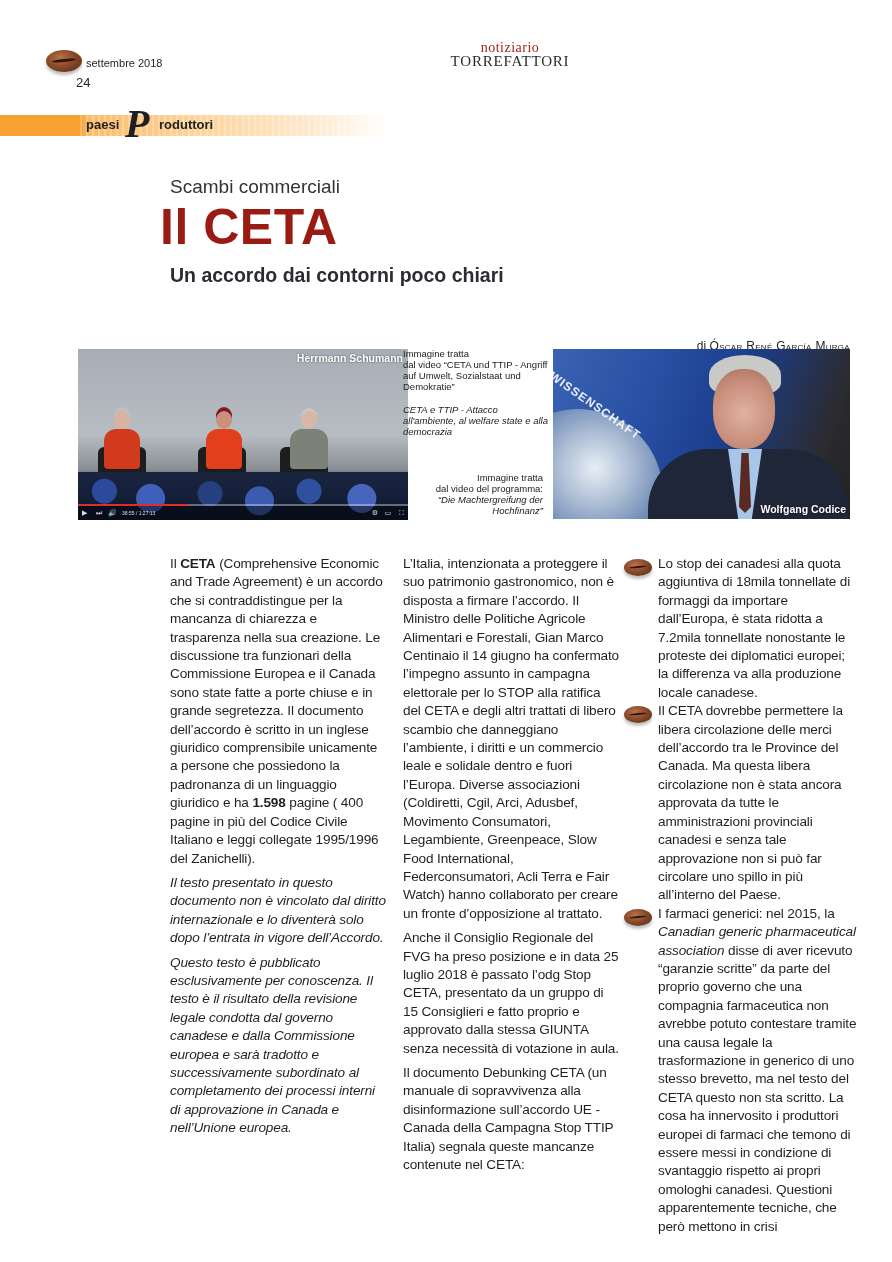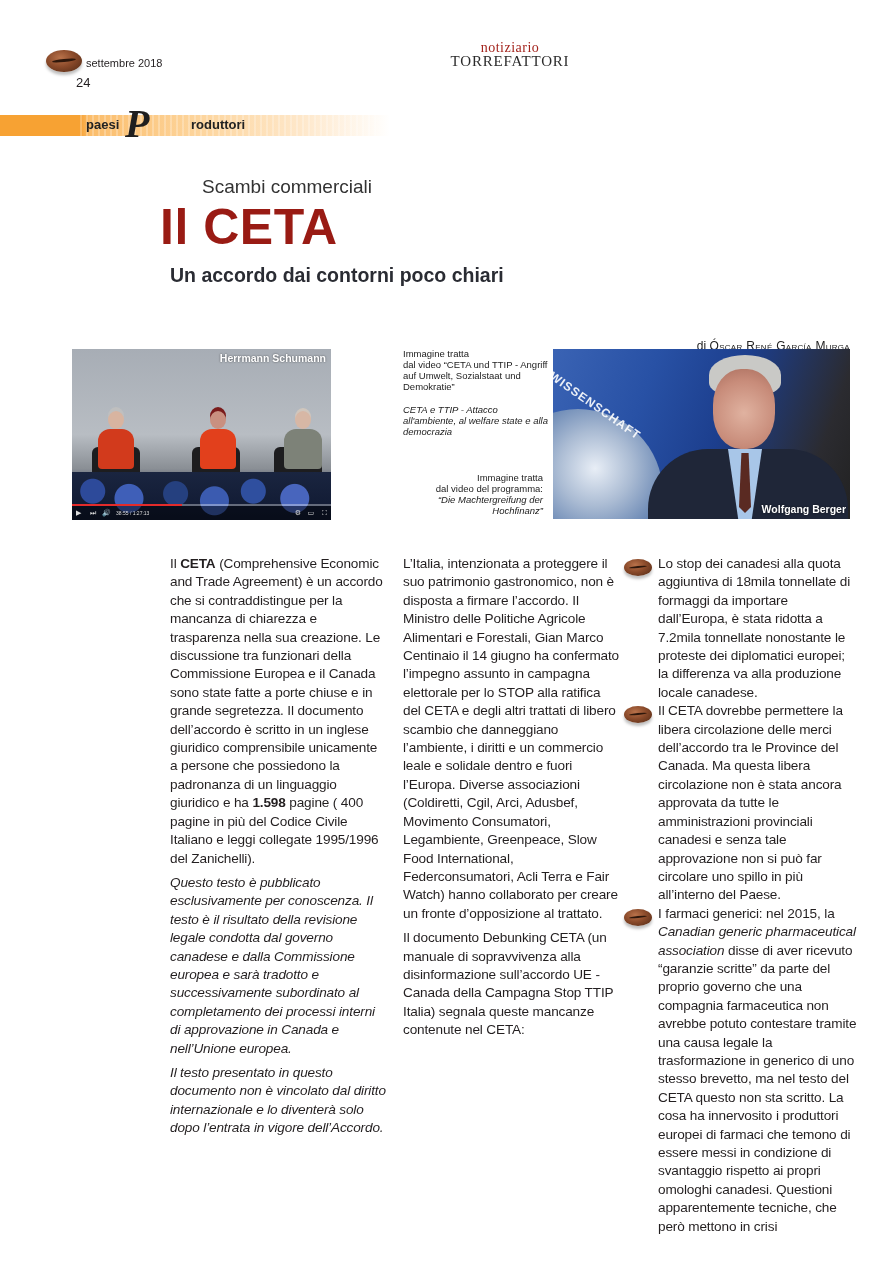--- a/index.html
+++ b/index.html
@@ -14,31 +14,31 @@
   .header-date { left: 86px; top: 57px; font-size: 11px; }
   .header-page { left: 56px; top: 75px; font-size: 13px; margin-left: 20px; }
   .mast-top { left: 440px; top: 41px; width: 140px; text-align: center; font-family: "Liberation Serif", serif; color: #a3231c; font-size: 14px; letter-spacing: 0.5px; line-height: 14px; }
   .mast-bottom { left: 430px; top: 53px; width: 160px; text-align: center; font-family: "Liberation Serif", serif; color: #2b2b2b; font-size: 15px; letter-spacing: 0.8px; line-height: 16px; }
 
   
   .band { left: 0; top: 115px; width: 400px; height: 21px; background: linear-gradient(to right, #f7a233 0px, #f7a233 80px, #fbbd6b 90px, #fdd59d 200px, #fee7c9 300px, #ffffff 390px); }
   .band-stripes { left: 80px; top: 115px; width: 300px; height: 21px; background: repeating-linear-gradient(to right, rgba(255,255,255,0.25) 0 2px, rgba(255,255,255,0) 2px 6px); }
   .band-text1 { left: 86px; top: 117px; font-size: 13px; font-weight: bold; color: #222; }
   .band-p { left: 125px; top: 104px; font-family: "Liberation Serif", serif; font-style: italic; font-size: 40px; font-weight: bold; color: #1f1f1f; line-height: 40px; }
-  .band-text2 { left: 159px; top: 117px; font-size: 13px; font-weight: bold; color: #222; padding-left: 32px; }
+  .band-text2 { left: 159px; top: 117px; font-size: 13px; font-weight: bold; color: #222; }
 
   
-  .kicker { left: 170px; top: 176px; font-size: 19px; color: #333; margin-left: 32px; }
+  .kicker { left: 170px; top: 176px; font-size: 19px; color: #333; }
   .title { left: 160px; top: 198px; font-size: 50px; font-weight: bold; color: #991b14; letter-spacing: 0.5px; line-height: 58px; }
   .subtitle { left: 170px; top: 264px; font-size: 19.5px; font-weight: bold; color: #2a2c33; }
   .byline { right: 42px; top: 306px; font-size: 12px; color: #222; margin-top: 33px; }
   .byline .sc { font-variant: small-caps; letter-spacing: 0.3px; }
 
   
-  .photo1 { left: 72px; top: 349px; width: 259px; height: 171px; background: linear-gradient(to bottom, #a7adb5 0%, #b8bdc3 50%, #8a8f95 70%, #2a3550 85%, #1b2640 100%); overflow: hidden; }
+  .photo1 { left: 78px; top: 349px; width: 330px; height: 171px; background: linear-gradient(to bottom, #a7adb5 0%, #b8bdc3 50%, #8a8f95 70%, #2a3550 85%, #1b2640 100%); overflow: hidden; }
   .photo1 .chair { position: absolute; width: 48px; height: 32px; background: #1d1d1f; border-radius: 6px; top: 98px; }
   .photo1 .person { position: absolute; border-radius: 12px 12px 4px 4px; }
   .photo1 .head { position: absolute; width: 16px; height: 18px; border-radius: 50%; }
   .photo1 .crowd { position: absolute; left: 0; right: 0; bottom: 0; height: 48px; background: radial-gradient(circle at 8% 40%, #2d4a9a 0 12px, transparent 13px), radial-gradient(circle at 22% 55%, #3f5fb8 0 14px, transparent 15px), radial-gradient(circle at 40% 45%, #25407f 0 12px, transparent 13px), radial-gradient(circle at 55% 60%, #3b5bb0 0 14px, transparent 15px), radial-gradient(circle at 70% 40%, #2f4f9f 0 12px, transparent 13px), radial-gradient(circle at 86% 55%, #4865bd 0 14px, transparent 15px), linear-gradient(#1a2540, #0f1830); }
   .photo1 .controls { position: absolute; left: 0; right: 0; bottom: 0; height: 14px; background: rgba(0,0,0,0.45); color: #ddd; font-size: 5px; line-height: 14px; }
   .photo1 .progress { position: absolute; left: 0; bottom: 14px; height: 2px; width: 110px; background: #e32b2b; }
   .photo1 .progress-rest { position: absolute; left: 110px; right: 0; bottom: 14px; height: 2px; background: rgba(255,255,255,0.35); }
   .overlay-name { color: #fff; font-weight: bold; font-size: 10.5px; text-shadow: 0 0 2px rgba(0,0,0,0.6); }
 
   .caption1 { left: 403px; top: 348px; width: 145px; font-size: 9.5px; line-height: 11px; color: #222; }
@@ -125,31 +125,32 @@
 </div>
 
 <div class="abs photo2">
   <div class="earth"></div>
   <div class="wiss">WISSENSCHAFT</div>
   <div class="suit"></div>
   <div class="shirt"></div>
   <div class="tie"></div>
   <div class="hair"></div>
   <div class="face"></div>
-  <div class="abs overlay-name" style="right:4px; bottom:4px;">Wolfgang Berger</div>
+  <div class="abs overlay-name" style="right:4px; bottom:4px;">Wolfgang Codice</div>
 </div>
 
 <div class="abs col col1">
   <p><span>Il </span><b>CETA</b><span> (Comprehensive Economic and Trade Agreement) è un accordo che si contraddistingue per la mancanza di chiarezza e trasparenza nella sua creazione. Le discussione tra funzionari della Commissione Europea e il Canada sono state fatte a porte chiuse e in grande segretezza. Il documento dell’accordo è scritto in un inglese giuridico comprensibile unicamente a persone che possiedono la padronanza di un linguaggio giuridico e ha </span><b>1.598</b><span> pagine ( 400 pagine in più del Codice Civile Italiano e leggi collegate 1995/1996 del Zanichelli).</span></p>
+  <p class="em">Il testo presentato in questo documento non è vincolato dal diritto internazionale e lo diventerà solo dopo l’entrata in vigore dell’Accordo.</p>
   <p class="em">Questo testo è pubblicato esclusivamente per conoscenza. Il testo è il risultato della revisione legale condotta dal governo canadese e dalla Commissione europea e sarà tradotto e successivamente subordinato al completamento dei processi interni di approvazione in Canada e nell’Unione europea.</p>
-  <p class="em">Il testo presentato in questo documento non è vincolato dal diritto internazionale e lo diventerà solo dopo l’entrata in vigore dell’Accordo.</p>
 </div>
 
 <div class="abs col col2">
   <p>L’Italia, intenzionata a proteggere il suo patrimonio gastronomico, non è disposta a firmare l’accordo. Il Ministro delle Politiche Agricole Alimentari e Forestali, Gian Marco Centinaio il 14 giugno ha confermato l’impegno assunto in campagna elettorale per lo STOP alla ratifica del CETA e degli altri trattati di libero scambio che danneggiano l’ambiente, i diritti e un commercio leale e solidale dentro e fuori l’Europa. Diverse associazioni (Coldiretti, Cgil, Arci, Adusbef, Movimento Consumatori, Legambiente, Greenpeace, Slow Food International, Federconsumatori, Acli Terra e Fair Watch) hanno collaborato per creare un fronte d’opposizione al trattato.</p>
+  <p>Anche il Consiglio Regionale del FVG ha preso posizione e in data 25 luglio 2018 è passato l’odg Stop CETA, presentato da un gruppo di 15 Consiglieri e fatto proprio e approvato dalla stessa GIUNTA senza necessità di votazione in aula.</p>
   <p>Il documento Debunking CETA (un manuale di sopravvivenza alla disinformazione sull’accordo UE - Canada della Campagna Stop TTIP Italia) segnala queste mancanze contenute nel CETA:</p>
 </div>
 
 <div class="abs col col3">
   <p class="bullet">
     <span class="bean small"></span><span>Lo stop dei canadesi alla quota aggiuntiva di 18mila tonnellate di formaggi da importare dall’Europa, è stata ridotta a 7.2mila tonnellate nonostante le proteste dei diplomatici europei; la differenza va alla produzione locale canadese.</span>
   </p>
   <p class="bullet">
     <span class="bean small"></span><span>Il CETA dovrebbe permettere la libera circolazione delle merci dell’accordo tra le Province del Canada. Ma questa libera circolazione non è stata ancora approvata da tutte le amministrazioni provinciali canadesi e senza tale approvazione non si può far circolare uno spillo in più all’interno del Paese.</span>
   </p>

